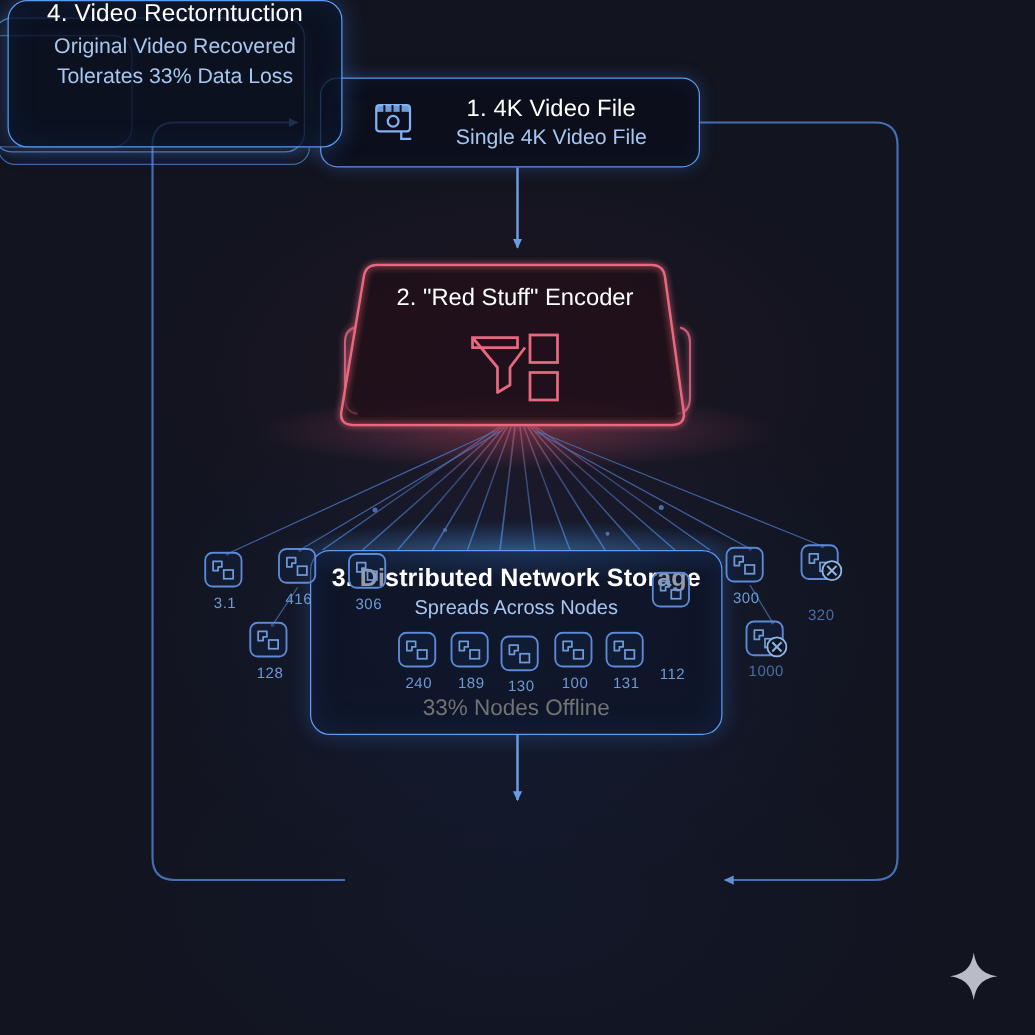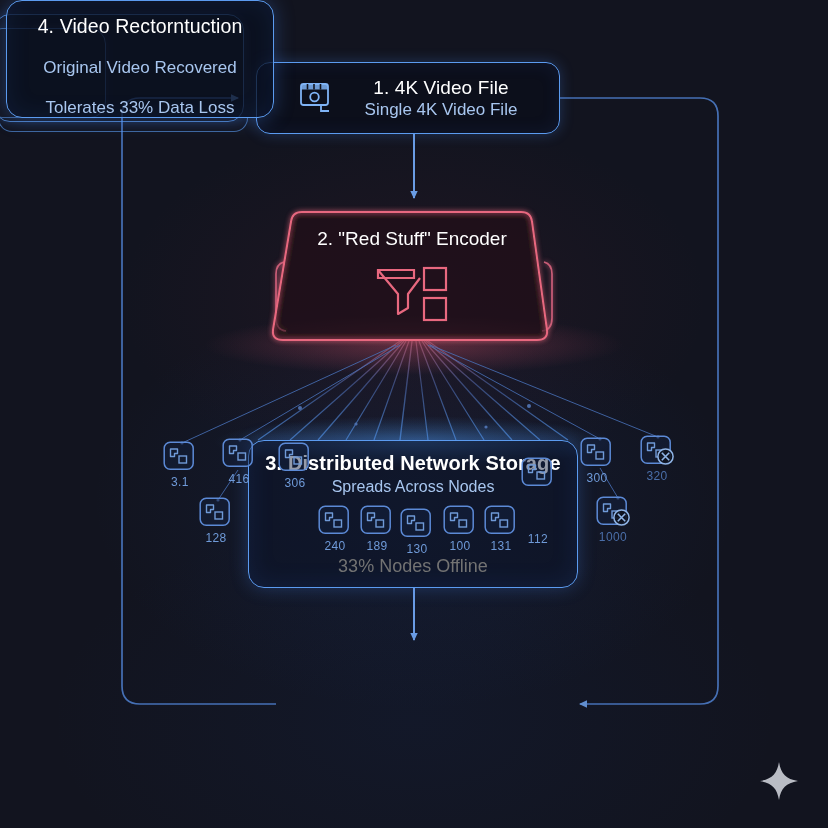--- a/index.html
+++ b/index.html
@@ -65,21 +65,21 @@
             box-shadow:0 0 10px rgba(70,130,230,.25);}
   #box4 .s2{left:-6px;top:14px;width:250px;height:108px;opacity:.75;
             box-shadow:0 0 12px rgba(70,130,230,.3);}
   #box4 .s1{left:6px;top:0px;width:268px;height:118px;
             background:rgba(10,16,32,0.75);
             box-shadow:0 0 20px rgba(70,130,230,.35), inset 0 0 24px rgba(40,90,190,.14);}
   #box4 .s0{left:-2px;top:118px;width:250px;height:14px;border-top:none;opacity:.6;
             border-radius:0 0 16px 16px;}
   #box4 .content{
     position:absolute;left:6px;top:0;width:268px;height:118px;
-    display:flex;flex-direction:column;align-items:center;justify-content:flex-end;gap:19px;z-index:4;
+    display:flex;flex-direction:column;align-items:center;justify-content:flex-start;gap:3px;z-index:4;
   }
   #box4 .t-title{font-size:19.5px;}
   #box4 .t-sub{font-size:17px;}
 
   
   .sn{position:absolute;display:flex;flex-direction:column;align-items:center;}
   .sn .lab{color:#6f9ad8;font-size:12px;margin-top:2px;letter-spacing:.4px;}
   .sn.dead .lab{color:#4a6ea8;}
 
   .sparkle{position:absolute;right:28px;bottom:26px;}
@@ -289,21 +289,21 @@
     <div class="sn" style="left: 580px; top: 437px;">
       <span style="line-height:0;">
   <svg width="34" height="32" viewBox="0 0 34 32" xmlns="http://www.w3.org/2000/svg">
     <rect x="1.2" y="1.2" width="29" height="27" rx="6" fill="rgba(20,34,64,0.45)" stroke="#5c8ad6" stroke-width="1.5"></rect>
     <path d="M7.5 8 L14.5 8 L14.5 12.5 L11.5 12.5 L11.5 15.5 L7.5 15.5 Z" fill="none" stroke="#6f9ad8" stroke-width="1.4" stroke-linejoin="round"></path>
     <rect x="16" y="15" width="7.5" height="7" fill="none" stroke="#6f9ad8" stroke-width="1.4"></rect>
 
   </svg></span>
       <span class="lab">300</span>
     </div>
-    <div class="sn dead" style="left: 640px; top: 435px;">
+    <div class="sn dead" style="left: 640px; top: 435px; gap: 16px;">
       <span style="line-height:0;">
   <svg width="34" height="32" viewBox="0 0 34 32" xmlns="http://www.w3.org/2000/svg">
     <rect x="1.2" y="1.2" width="29" height="27" rx="6" fill="rgba(20,34,64,0.45)" stroke="#5c8ad6" stroke-width="1.5"></rect>
     <path d="M7.5 8 L14.5 8 L14.5 12.5 L11.5 12.5 L11.5 15.5 L7.5 15.5 Z" fill="none" stroke="#6f9ad8" stroke-width="1.4" stroke-linejoin="round"></path>
     <rect x="16" y="15" width="7.5" height="7" fill="none" stroke="#6f9ad8" stroke-width="1.4"></rect>
     <circle cx="25.5" cy="21.5" r="7.6" fill="rgba(14,18,30,0.9)" stroke="#8fb4e6" stroke-width="1.5"></circle>
               <path d="M21.8 17.8 L29.2 25.2 M29.2 17.8 L21.8 25.2" stroke="#8fb4e6" stroke-width="1.6"></path>
   </svg></span>
       <span class="lab">320</span>
     </div>

